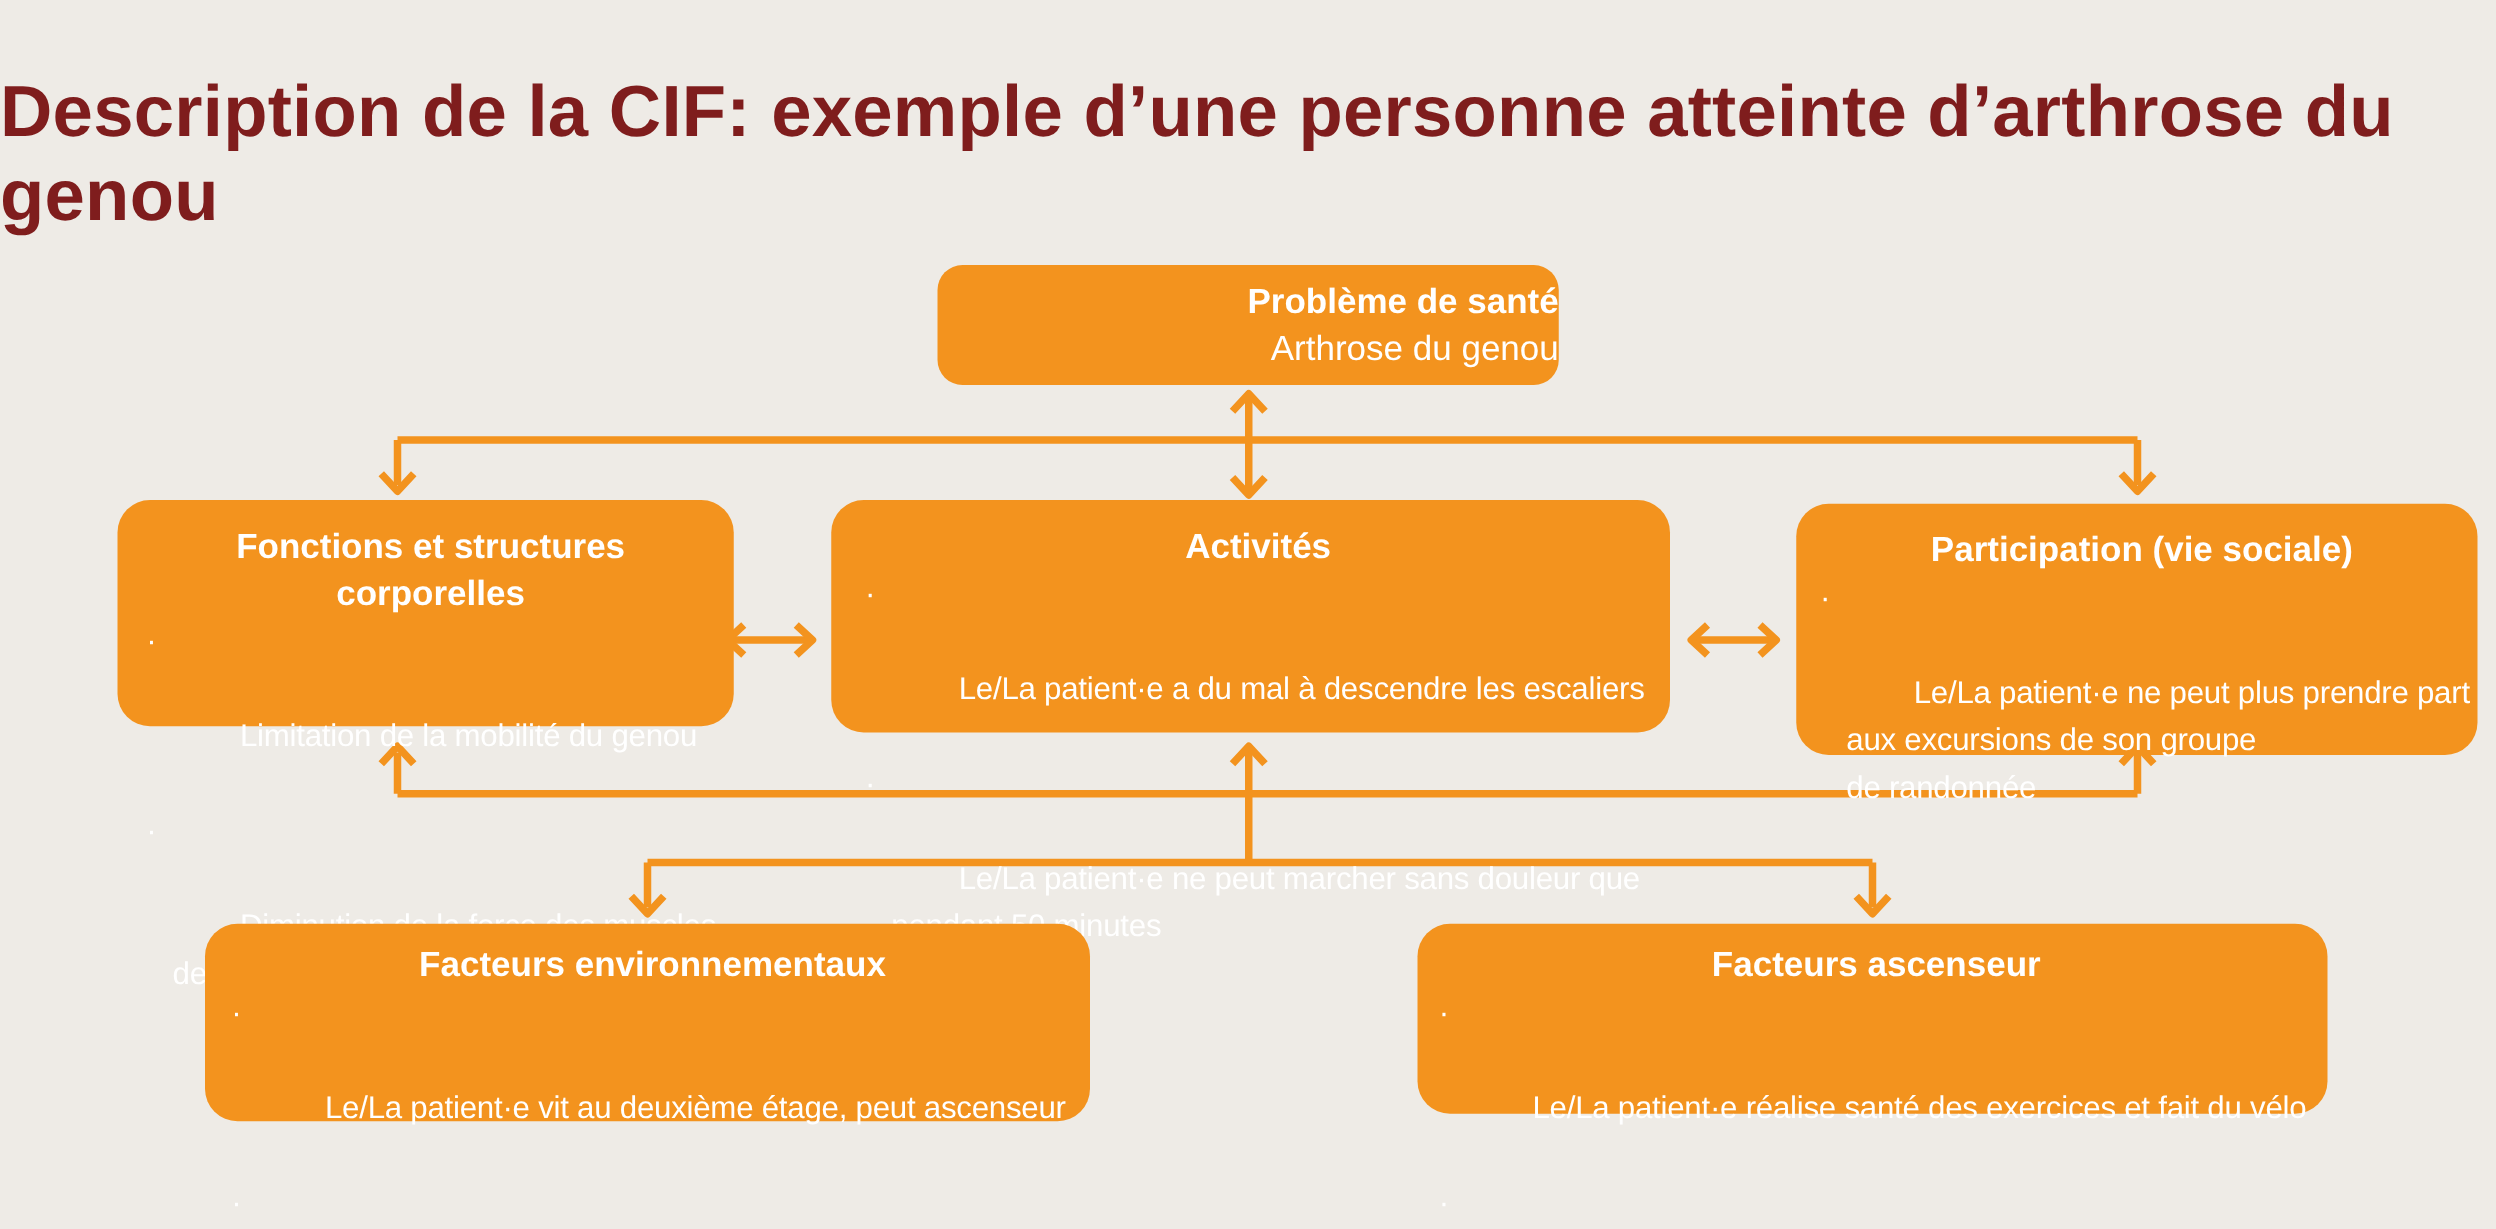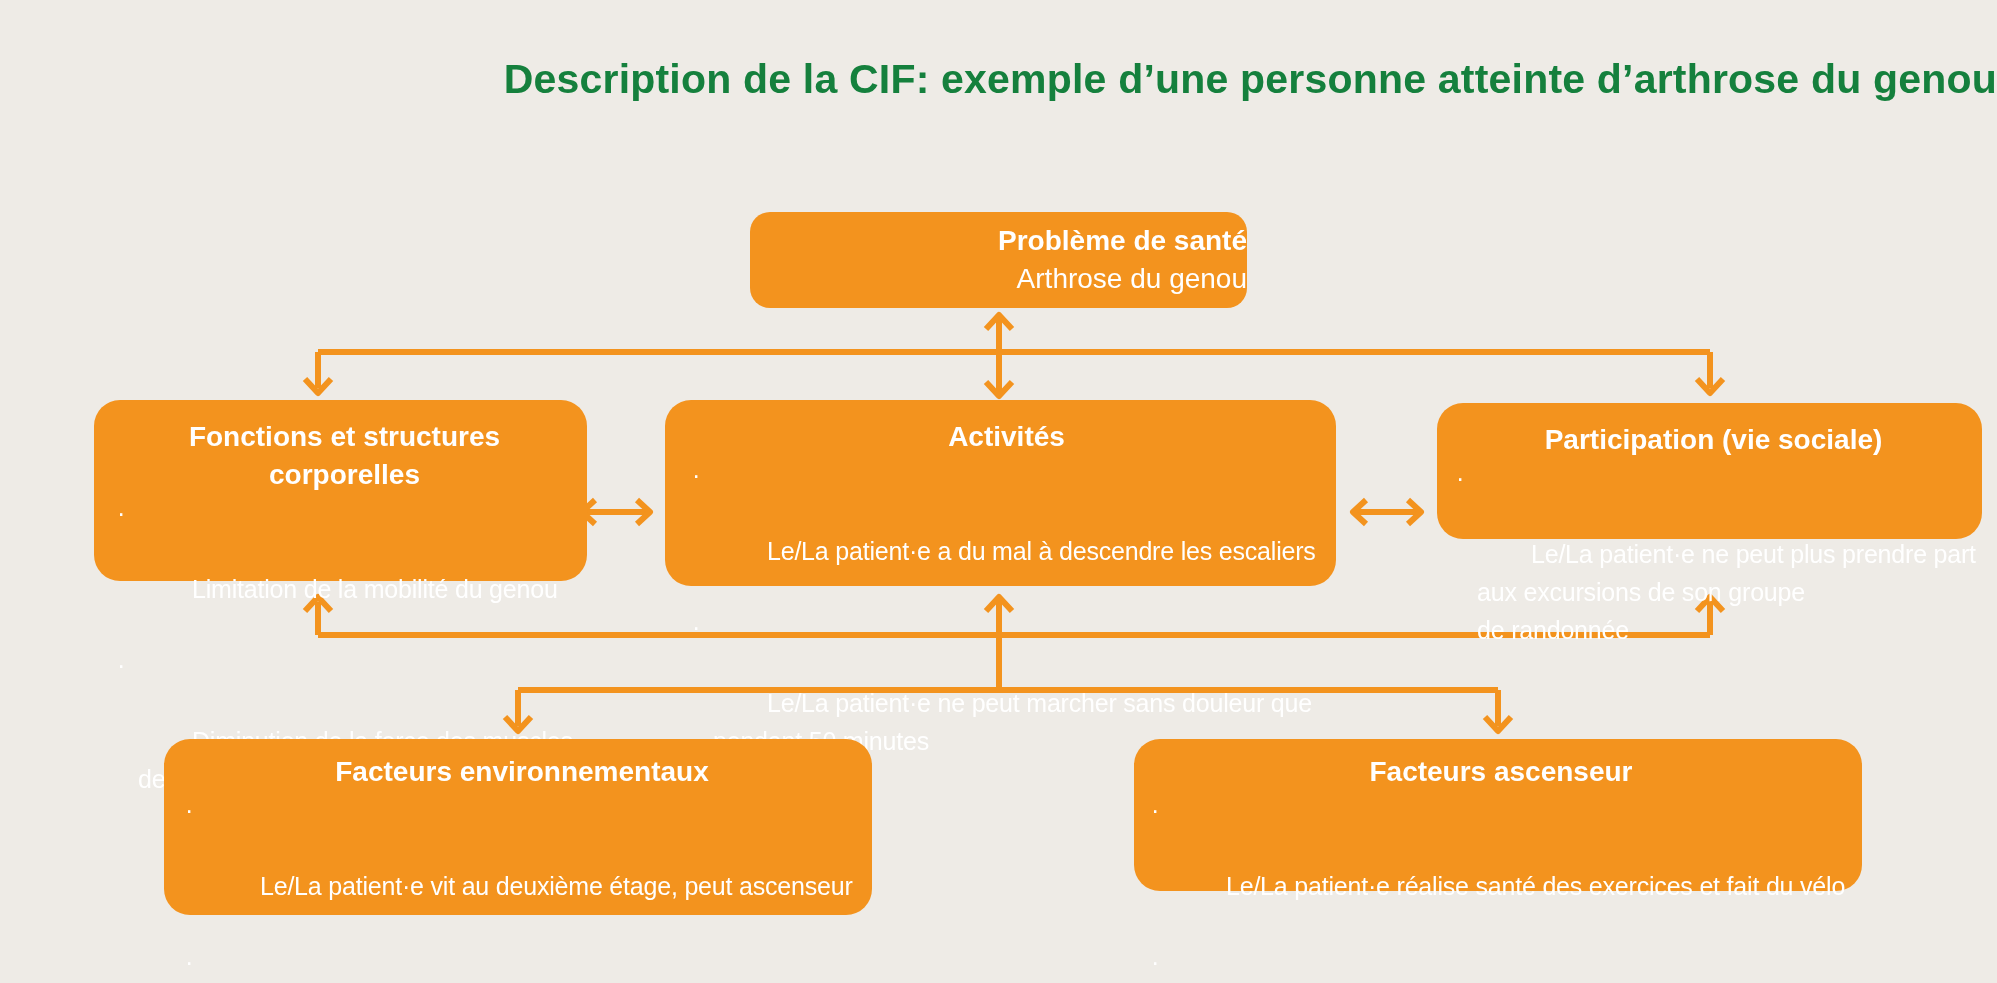--- a/index.html
+++ b/index.html
@@ -3,40 +3,40 @@
 <meta charset="utf-8">
 <style>
   html,body { margin:0; padding:0; background:#EEEBE6; }
   .canvas {
     position:relative; width:1997px; height:983px; overflow:hidden;
     background:#EEEBE6;
     font-family:"Liberation Sans","DejaVu Sans",sans-serif;
   }
   .title {
     position:absolute; left:0; right:0; top:56px;
-    text-align:right; font-size:41px; font-weight:bold;
-    color:#15803d; letter-spacing:0.2px;
+    text-align:left; font-size:58px; font-weight:bold;
+    color:#7f1d1d; letter-spacing:0.2px;
   }
   .arrows { position:absolute; left:0; top:0; }
   .box {
     position:absolute; background:#F3931E; color:#FFFFFF;
     border-radius:26px; box-sizing:border-box;
   }
   .box-title { font-weight:bold; text-align:center; font-size:28px; line-height:38px; }
   .bullets { list-style:none; margin:0; padding:0; font-size:25px; line-height:38px; letter-spacing:-0.2px; }
   .bullets li { position:relative; padding-left:28px; white-space:pre; }
   .bullet-dot { position:absolute; left:7px; top:0; }
   
   .box-health { left:750px; top:212px; width:497px; height:96px; border-radius:20px; padding-top:10px; text-align:center; }
   .box-health .hp-line { font-size:28px; line-height:38px;text-align:right; }
   .box-health .hp-title { font-weight:bold; }
   .box-functions     { left:72px;   top:400px; width:493px; height:181px; padding:18px 8px 0 16px;margin-left:22px; }
   .box-activities    { left:665px;  top:400px; width:671px; height:186px; padding:18px 8px 0 20px; }
-  .box-participation { left:1437px; top:403px; width:545px; height:136px; padding:18px 4px 0 12px; }
-  .box-environment   { left:164px;  top:739px; width:708px; height:176px; padding:14px 6px 0 14px; }
+  .box-participation { left:1437px; top:403px; width:545px; height:201px; padding:18px 4px 0 12px; }
+  .box-environment   { left:164px;  top:739px; width:708px; height:158px; padding:14px 6px 0 14px; }
   .box-personal      { left:1134px; top:739px; width:728px; height:152px; padding:14px 4px 0 10px; }
 </style>
 </head>
 <body>
 
 <div class="canvas">
 
   <div class="title">Description de la CIF: exemple d’une personne atteinte d’arthrose du genou</div>
 
   <svg class="arrows" width="1997" height="983" viewBox="0 0 1997 983">

